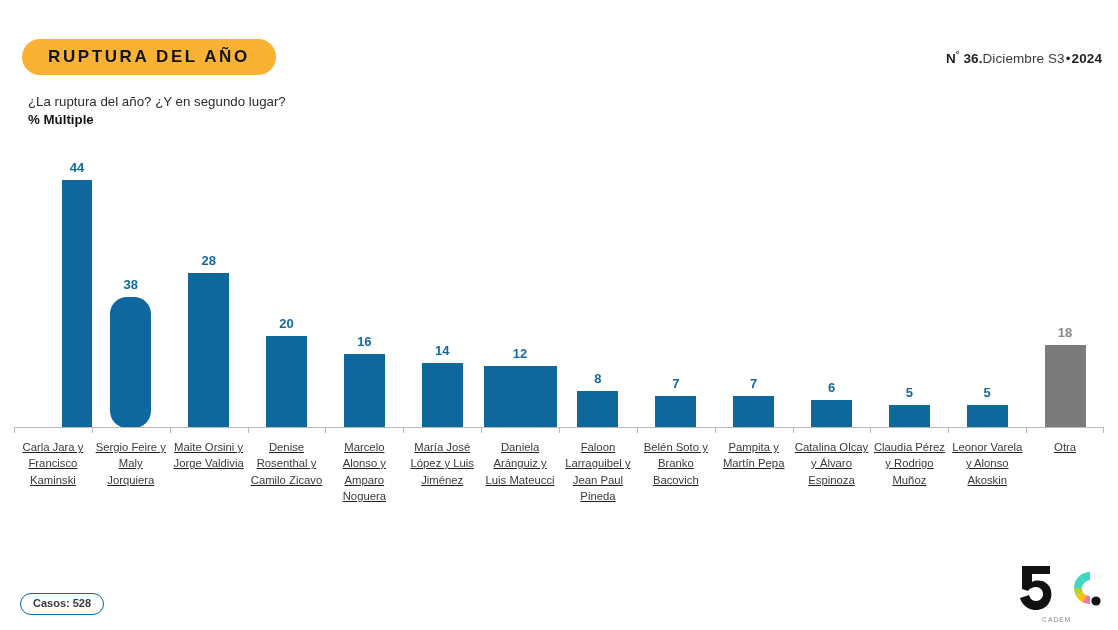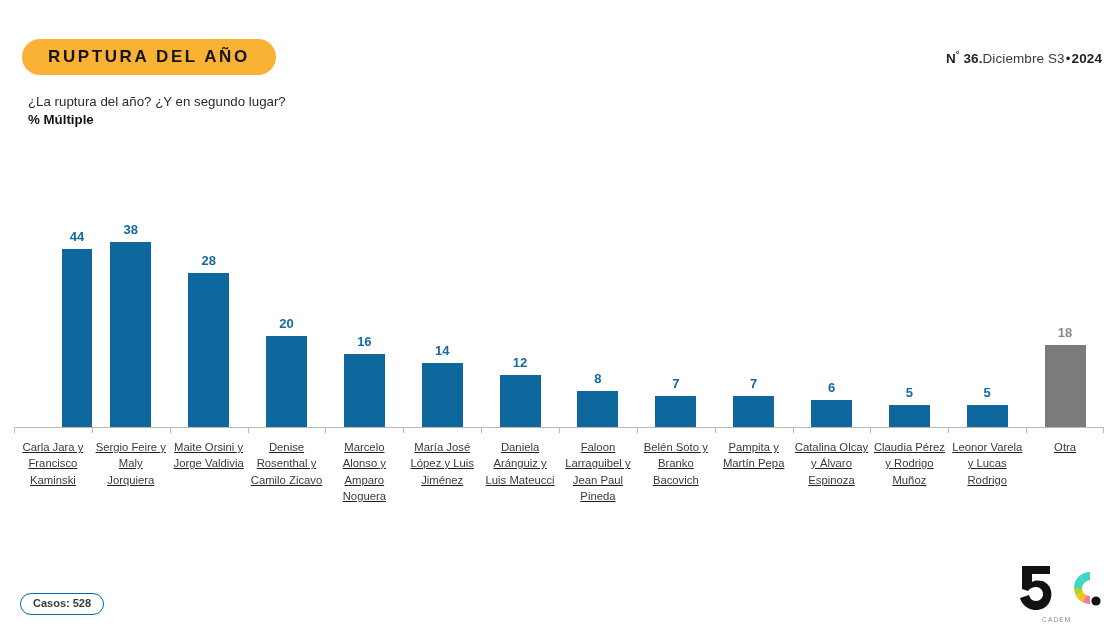--- a/index.html
+++ b/index.html
@@ -204,29 +204,29 @@
   <div>¿La ruptura del año? ¿Y en segundo lugar?</div>
   <div class="pct">% Múltiple</div>
 </div>
 
 <div class="chart">
   <div class="plot">
     <div class="cols" id="cols">
         <div class="col">
           <div class="tick"></div>
           <div class="bar-wrap">
-            <div class="bar" style="height: 179px; margin-left: 48px;">
+            <div class="bar" style="height: 248px; margin-left: 48px;">
               <div class="bar-value">44</div>
             </div>
           </div>
         </div>
         <div class="col">
           <div class="tick"></div>
           <div class="bar-wrap">
-            <div class="bar" style="height: 186px;">
+            <div class="bar" style="height: 131px; border-radius: 17px;">
               <div class="bar-value">38</div>
             </div>
           </div>
         </div>
         <div class="col">
           <div class="tick"></div>
           <div class="bar-wrap">
             <div class="bar" style="height: 155px;">
               <div class="bar-value">28</div>
             </div>
@@ -252,21 +252,21 @@
           <div class="tick"></div>
           <div class="bar-wrap">
             <div class="bar" style="height: 64.68px;">
               <div class="bar-value">14</div>
             </div>
           </div>
         </div>
         <div class="col">
           <div class="tick"></div>
           <div class="bar-wrap">
-            <div class="bar" style="height: 53px;">
+            <div class="bar" style="height: 62px; padding-left: 32px;">
               <div class="bar-value">12</div>
             </div>
           </div>
         </div>
         <div class="col">
           <div class="tick"></div>
           <div class="bar-wrap">
             <div class="bar" style="height: 36.96px;">
               <div class="bar-value">8</div>
             </div>
@@ -330,21 +330,21 @@
       <div class="label">Maite Orsini y Jorge Valdivia</div>
       <div class="label">Denise Rosenthal y Camilo Zicavo</div>
       <div class="label">Marcelo Alonso y Amparo Noguera</div>
       <div class="label">María José López y Luis Jiménez</div>
       <div class="label">Daniela Aránguiz y Luis Mateucci</div>
       <div class="label">Faloon Larraguibel y Jean Paul Pineda</div>
       <div class="label">Belén Soto y Branko Bacovich</div>
       <div class="label">Pampita y Martín Pepa</div>
       <div class="label">Catalina Olcay y Álvaro Espinoza</div>
       <div class="label">Claudia Pérez y Rodrigo Muñoz</div>
-      <div class="label">Leonor Varela y Lucas Rodrigo</div>
+      <div class="label">Leonor Varela y Alonso Akoskin</div>
       <div class="label">Otra</div>
     </div>
 </div>
 
 <div class="casos">Casos: 528</div>
 
 <div class="logo">
   <svg width="86" height="56" viewBox="0 0 86 56">
 
     <path d="M6 6 L34 6 L34 14 L16 14 L16 22 C20 20 26 20 30 23 C36 27 37 36 33 43 C29 50 19 52 12 48 C8 46 5 42 4 38 L13 35 C14 38 16 41 20 41 C24 41 27 38 27 34 C27 30 24 27 20 27 C17 27 14 28 12 31 L6 29 Z" fill="#111111"></path>

